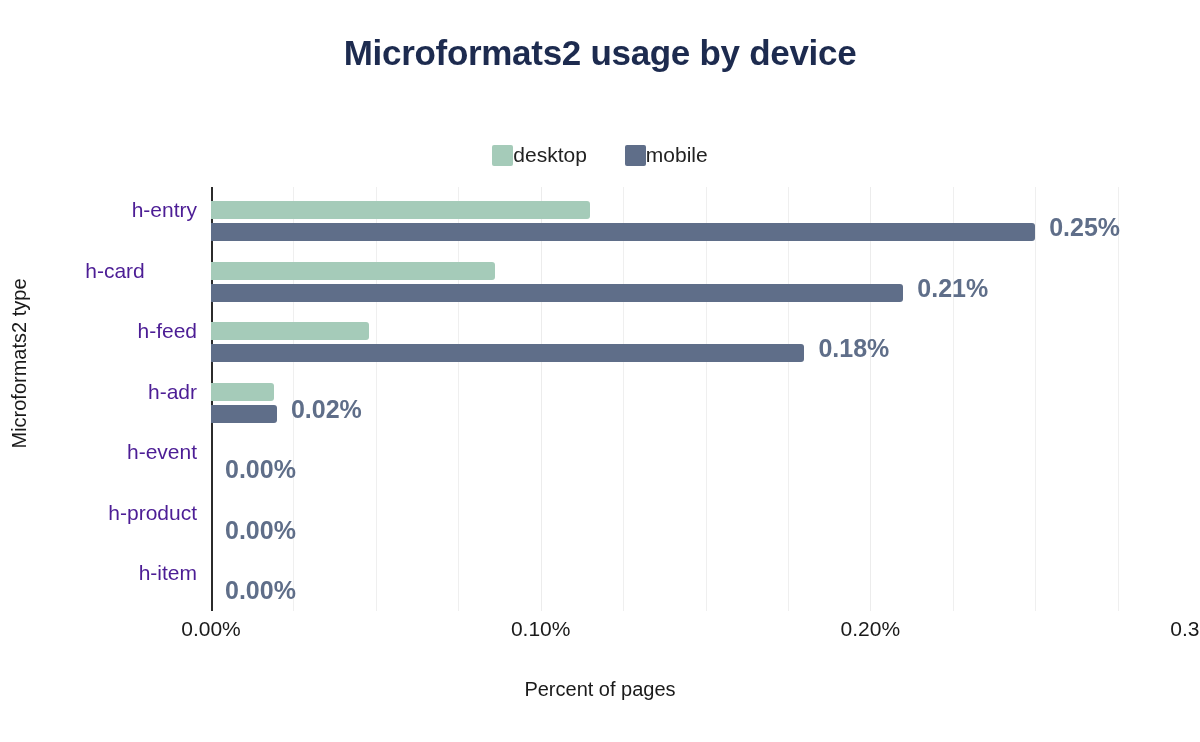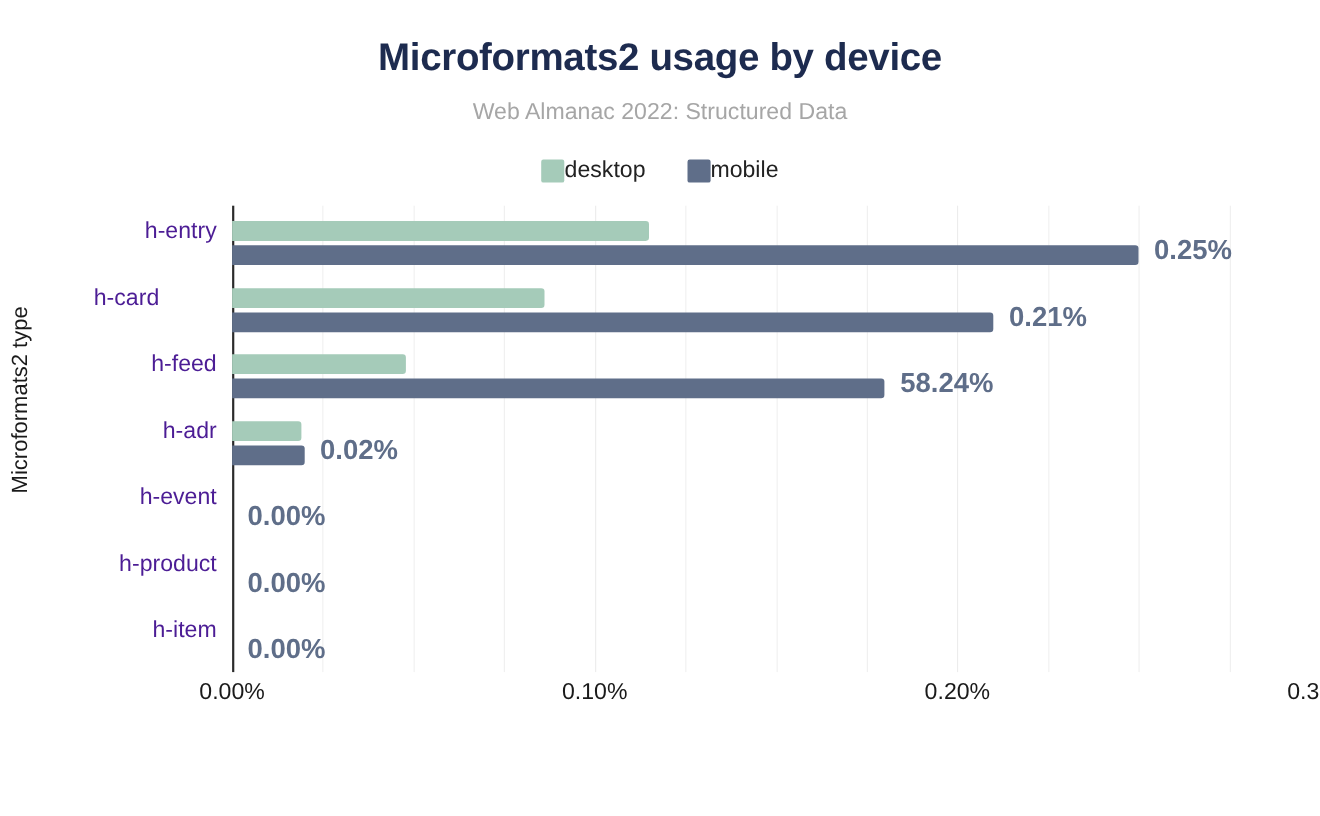--- a/index.html
+++ b/index.html
@@ -164,21 +164,20 @@
     color: #1a1a1a;
   }
 </style>
 </head>
 <body>
 
 <div id="chart-root">
 
   <div class="chart-title">Microformats2 usage by device</div>
 
-  <div class="chart-subtitle">Web Almanac 2022: Structured Data</div>
 
   <div class="legend" id="legend">
       <div class="legend-item">
         <span class="legend-swatch" style="background: rgb(165, 203, 185);"></span>
         <span class="legend-label">desktop</span>
       </div>
       <div class="legend-item">
         <span class="legend-swatch" style="background: rgb(95, 110, 137);"></span>
         <span class="legend-label">mobile</span>
       </div>
@@ -206,21 +205,21 @@
         <div class="bar-label" style="left: 838.167px;">0.25%</div>
       </div>
       <div class="bar-group" style="top: 74.5714px;">
         <div class="bar desktop" style="width: 283.513px; background: rgb(165, 203, 185);"></div>
         <div class="bar mobile" style="width: 692.3px; background: rgb(95, 110, 137);"></div>
         <div class="bar-label" style="left: 706.3px;">0.21%</div>
       </div>
       <div class="bar-group" style="top: 135.143px;">
         <div class="bar desktop" style="width: 158.24px; background: rgb(165, 203, 185);"></div>
         <div class="bar mobile" style="width: 593.4px; background: rgb(95, 110, 137);"></div>
-        <div class="bar-label" style="left: 607.4px;">58.24%</div>
+        <div class="bar-label" style="left: 607.4px;">0.18%</div>
       </div>
       <div class="bar-group" style="top: 195.714px;">
         <div class="bar desktop" style="width: 62.6367px; background: rgb(165, 203, 185);"></div>
         <div class="bar mobile" style="width: 65.9333px; background: rgb(95, 110, 137);"></div>
         <div class="bar-label" style="left: 79.9333px;">0.02%</div>
       </div>
       <div class="bar-group" style="top: 256.286px;">
         <div class="bar desktop zero" style="width: 0px; background: rgb(165, 203, 185);"></div>
         <div class="bar mobile zero" style="width: 0px; background: rgb(95, 110, 137);"></div>
         <div class="bar-label" style="left: 14px;">0.00%</div>
@@ -249,14 +248,15 @@
 
   <div class="y-axis-title">Microformats2 type</div>
 
   <div id="xticks">
       <div class="xtick" style="left: 211px;">0.00%</div>
       <div class="xtick" style="left: 540.667px;">0.10%</div>
       <div class="xtick" style="left: 870.333px;">0.20%</div>
       <div class="xtick" style="left: 1200px;">0.30%</div>
     </div>
 
+  <div class="x-axis-title">Percent of pages</div>
 
 </div>
 
 </body></html>

